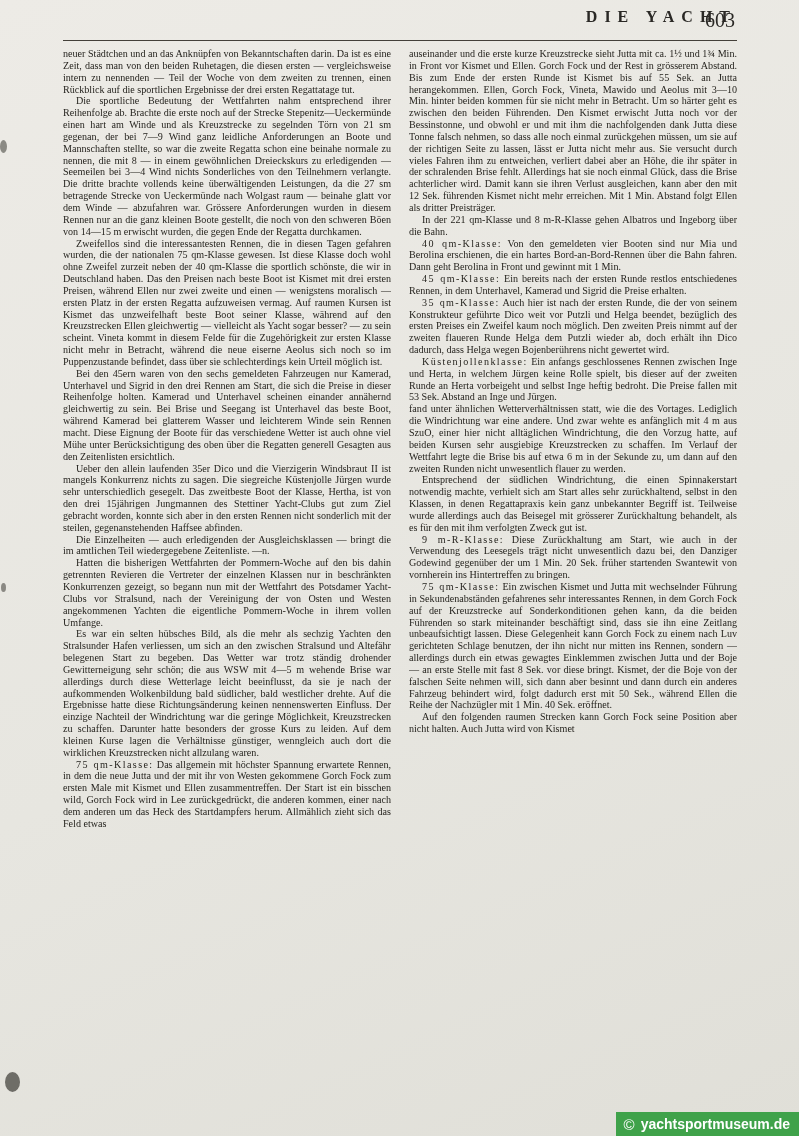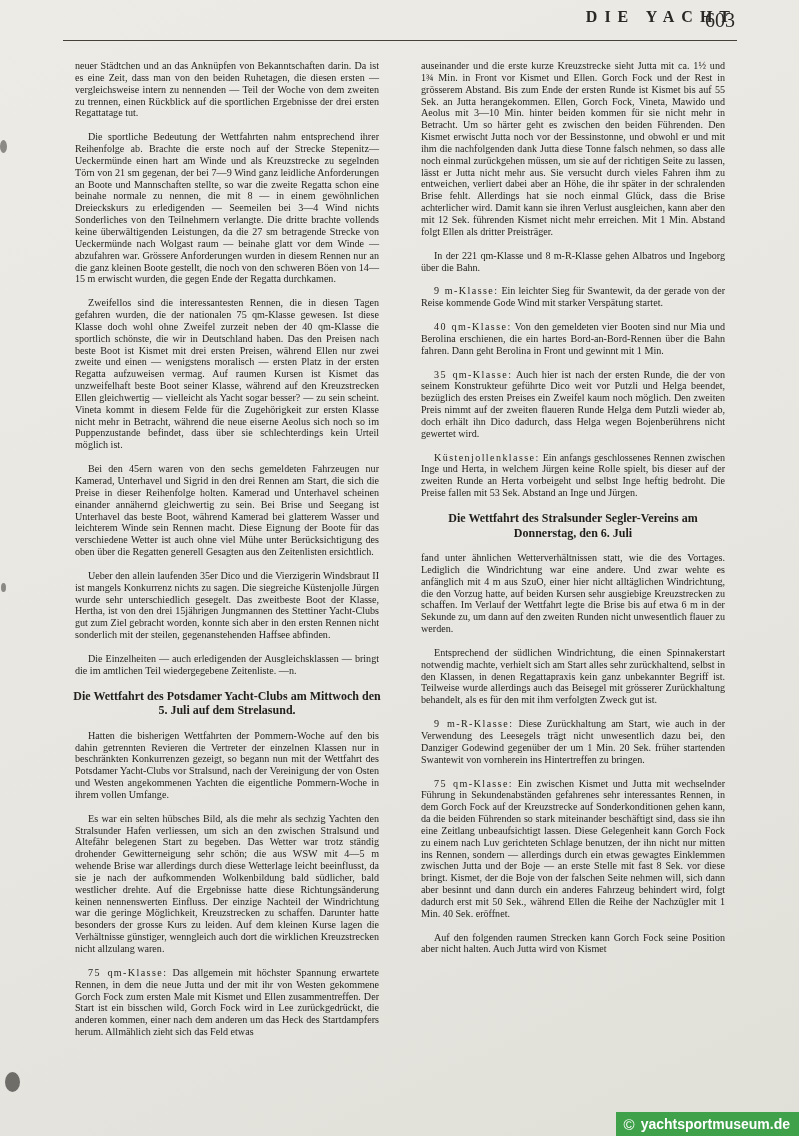--- a/index.html
+++ b/index.html
@@ -14,21 +14,21 @@
     color:#2a2825;
   }
   .page-number{position:absolute;right:2px;top:1px;font-size:20px;color:#2a2825;}
   .header-rule{position:absolute;top:40px;left:63px;width:674px;border-top:1.2px solid #44403a;}
   .columns{
     position:absolute;top:48px;left:63px;width:674px;height:1082px;
     display:flex;gap:18px;overflow:hidden;
   }
   .col{width:328px;overflow:hidden;}
   .col p{
-    margin:12px;font-size:10.1px;line-height:11.85px;text-align:justify;
+    margin:0;font-size:10.1px;line-height:11.85px;text-align:justify;
     color:#26241f;
   }
   .col p.indent{text-indent:13px;}
   .sperr{letter-spacing:1.4px;}
   h3.article-heading{
     font-size:12px;line-height:14.5px;text-align:center;font-weight:bold;
     margin:8px 10px 7px;color:#211f1b;
   }
   .watermark{
     position:absolute;right:0;bottom:0;height:24px;
@@ -52,33 +52,31 @@
 <div class="header-rule"></div>
 
 <div class="columns">
   <div class="col">
     <p>neuer Städtchen und an das Anknüpfen von Bekanntschaften darin. Da ist es eine Zeit, dass man von den beiden Ruhetagen, die diesen ersten — vergleichsweise intern zu nennenden — Teil der Woche von dem zweiten zu trennen, einen Rückblick auf die sportlichen Ergebnisse der drei ersten Regattatage tut.</p>
     <p class="indent">Die sportliche Bedeutung der Wettfahrten nahm entsprechend ihrer Reihenfolge ab. Brachte die erste noch auf der Strecke Stepenitz—Ueckermünde einen hart am Winde und als Kreuzstrecke zu segelnden Törn von 21 sm gegenan, der bei 7—9 Wind ganz leidliche Anforderungen an Boote und Mannschaften stellte, so war die zweite Regatta schon eine beinahe normale zu nennen, die mit 8 — in einem gewöhnlichen Dreieckskurs zu erledigenden — Seemeilen bei 3—4 Wind nichts Sonderliches von den Teilnehmern verlangte. Die dritte brachte vollends keine überwältigenden Leistungen, da die 27 sm betragende Strecke von Ueckermünde nach Wolgast raum — beinahe glatt vor dem Winde — abzufahren war. Grössere Anforderungen wurden in diesem Rennen nur an die ganz kleinen Boote gestellt, die noch von den schweren Böen von 14—15 m erwischt wurden, die gegen Ende der Regatta durchkamen.</p>
     <p class="indent">Zweifellos sind die interessantesten Rennen, die in diesen Tagen gefahren wurden, die der nationalen 75 qm-Klasse gewesen. Ist diese Klasse doch wohl ohne Zweifel zurzeit neben der 40 qm-Klasse die sportlich schönste, die wir in Deutschland haben. Das den Preisen nach beste Boot ist Kismet mit drei ersten Preisen, während Ellen nur zwei zweite und einen — wenigstens moralisch — ersten Platz in der ersten Regatta aufzuweisen vermag. Auf raumen Kursen ist Kismet das unzweifelhaft beste Boot seiner Klasse, während auf den Kreuzstrecken Ellen gleichwertig — vielleicht als Yacht sogar besser? — zu sein scheint. Vineta kommt in diesem Felde für die Zugehörigkeit zur ersten Klasse nicht mehr in Betracht, während die neue eiserne Aeolus sich noch so im Puppenzustande befindet, dass über sie schlechterdings kein Urteil möglich ist.</p>
     <p class="indent">Bei den 45ern waren von den sechs gemeldeten Fahrzeugen nur Kamerad, Unterhavel und Sigrid in den drei Rennen am Start, die sich die Preise in dieser Reihenfolge holten. Kamerad und Unterhavel scheinen einander annähernd gleichwertig zu sein. Bei Brise und Seegang ist Unterhavel das beste Boot, während Kamerad bei glatterem Wasser und leichterem Winde sein Rennen macht. Diese Eignung der Boote für das verschiedene Wetter ist auch ohne viel Mühe unter Berücksichtigung des oben über die Regatten generell Gesagten aus den Zeitenlisten ersichtlich.</p>
     <p class="indent">Ueber den allein laufenden 35er Dico und die Vierzigerin Windsbraut II ist mangels Konkurrenz nichts zu sagen. Die siegreiche Küstenjolle Jürgen wurde sehr unterschiedlich gesegelt. Das zweitbeste Boot der Klasse, Hertha, ist von den drei 15jährigen Jungmannen des Stettiner Yacht-Clubs gut zum Ziel gebracht worden, konnte sich aber in den ersten Rennen nicht sonderlich mit der steilen, gegenanstehenden Haffsee abfinden.</p>
     <p class="indent">Die Einzelheiten — auch erledigenden der Ausgleichsklassen — bringt die im amtlichen Teil wiedergegebene Zeitenliste. —n.</p>
-    <h3 class="article-heading">Die Wettfahrt des Potsdamer Yacht-Clubs am Mittwoch den 5. Juli auf dem Strelasund.</h3>
     <p class="indent">Hatten die bisherigen Wettfahrten der Pommern-Woche auf den bis dahin getrennten Revieren die Vertreter der einzelnen Klassen nur in beschränkten Konkurrenzen gezeigt, so begann nun mit der Wettfahrt des Potsdamer Yacht-Clubs vor Stralsund, nach der Vereinigung der von Osten und Westen angekommenen Yachten die eigentliche Pommern-Woche in ihrem vollen Umfange.</p>
     <p class="indent">Es war ein selten hübsches Bild, als die mehr als sechzig Yachten den Stralsunder Hafen verliessen, um sich an den zwischen Stralsund und Altefähr belegenen Start zu begeben. Das Wetter war trotz ständig drohender Gewitterneigung sehr schön; die aus WSW mit 4—5 m wehende Brise war allerdings durch diese Wetterlage leicht beeinflusst, da sie je nach der aufkommenden Wolkenbildung bald südlicher, bald westlicher drehte. Auf die Ergebnisse hatte diese Richtungsänderung keinen nennenswerten Einfluss. Der einzige Nachteil der Windrichtung war die geringe Möglichkeit, Kreuzstrecken zu schaffen. Darunter hatte besonders der grosse Kurs zu leiden. Auf dem kleinen Kurse lagen die Verhältnisse günstiger, wenngleich auch dort die wirklichen Kreuzstrecken nicht allzulang waren.</p>
     <p class="indent"><span class="sperr">75 qm-Klasse:</span><span> Das allgemein mit höchster Spannung erwartete Rennen, in dem die neue Jutta und der mit ihr von Westen gekommene Gorch Fock zum ersten Male mit Kismet und Ellen zusammentreffen. Der Start ist ein bisschen wild, Gorch Fock wird in Lee zurückgedrückt, die anderen kommen, einer nach dem anderen um das Heck des Startdampfers herum. Allmählich zieht sich das Feld etwas</span></p>
   </div>
   <div class="col">
     <p>auseinander und die erste kurze Kreuzstrecke sieht Jutta mit ca. 1½ und 1¾ Min. in Front vor Kismet und Ellen. Gorch Fock und der Rest in grösserem Abstand. Bis zum Ende der ersten Runde ist Kismet bis auf 55 Sek. an Jutta herangekommen. Ellen, Gorch Fock, Vineta, Mawido und Aeolus mit 3—10 Min. hinter beiden kommen für sie nicht mehr in Betracht. Um so härter geht es zwischen den beiden Führenden. Den Kismet erwischt Jutta noch vor der Bessinstonne, und obwohl er und mit ihm die nachfolgenden dank Jutta diese Tonne falsch nehmen, so dass alle noch einmal zurückgehen müssen, um sie auf der richtigen Seite zu lassen, lässt er Jutta nicht mehr aus. Sie versucht durch vieles Fahren ihm zu entweichen, verliert dabei aber an Höhe, die ihr später in der schralenden Brise fehlt. Allerdings hat sie noch einmal Glück, dass die Brise achterlicher wird. Damit kann sie ihren Verlust ausgleichen, kann aber den mit 12 Sek. führenden Kismet nicht mehr erreichen. Mit 1 Min. Abstand folgt Ellen als dritter Preisträger.</p>
     <p class="indent">In der 221 qm-Klasse und 8 m-R-Klasse gehen Albatros und Ingeborg über die Bahn.</p>
-    <p class="indent"><span class="sperr">9 m-Klasse:</span><span> Ein leichter Sieg für Swantewit, da der gerade von der Reise kommende Gode Wind mit starker Verspätung startet.</span></p>
     <p class="indent"><span class="sperr">40 qm-Klasse:</span><span> Von den gemeldeten vier Booten sind nur Mia und Berolina erschienen, die ein hartes Bord-an-Bord-Rennen über die Bahn fahren. Dann geht Berolina in Front und gewinnt mit 1 Min.</span></p>
+    <p class="indent"><span class="sperr">45 qm-Klasse:</span><span> Ein bereits nach der ersten Runde restlos entschiedenes Rennen, in dem Unterhavel, Kamerad und Sigrid die Preise erhalten.</span></p>
     <p class="indent"><span class="sperr">35 qm-Klasse:</span><span> Auch hier ist nach der ersten Runde, die der von seinem Konstrukteur geführte Dico weit vor Putzli und Helga beendet, bezüglich des ersten Preises ein Zweifel kaum noch möglich. Den zweiten Preis nimmt auf der zweiten flaueren Runde Helga dem Putzli wieder ab, doch erhält ihn Dico dadurch, dass Helga wegen Bojenberührens nicht gewertet wird.</span></p>
     <p class="indent"><span class="sperr">Küstenjollenklasse:</span><span> Ein anfangs geschlossenes Rennen zwischen Inge und Herta, in welchem Jürgen keine Rolle spielt, bis dieser auf der zweiten Runde an Herta vorbeigeht und selbst Inge heftig bedroht. Die Preise fallen mit 53 Sek. Abstand an Inge und Jürgen.</span></p>
-    <h3 class="article-heading">Die Wettfahrt des Stralsunder Segler-Vereins am Donnerstag, den 6. Juli</h3>
     <p>fand unter ähnlichen Wetterverhältnissen statt, wie die des Vortages. Lediglich die Windrichtung war eine andere. Und zwar wehte es anfänglich mit 4 m aus SzuO, einer hier nicht alltäglichen Windrichtung, die den Vorzug hatte, auf beiden Kursen sehr ausgiebige Kreuzstrecken zu schaffen. Im Verlauf der Wettfahrt legte die Brise bis auf etwa 6 m in der Sekunde zu, um dann auf den zweiten Runden nicht unwesentlich flauer zu werden.</p>
     <p class="indent">Entsprechend der südlichen Windrichtung, die einen Spinnakerstart notwendig machte, verhielt sich am Start alles sehr zurückhaltend, selbst in den Klassen, in denen Regattapraxis kein ganz unbekannter Begriff ist. Teilweise wurde allerdings auch das Beisegel mit grösserer Zurückhaltung behandelt, als es für den mit ihm verfolgten Zweck gut ist.</p>
     <p class="indent"><span class="sperr">9 m-R-Klasse:</span><span> Diese Zurückhaltung am Start, wie auch in der Verwendung des Leesegels trägt nicht unwesentlich dazu bei, den Danziger Godewind gegenüber der um 1 Min. 20 Sek. früher startenden Swantewit von vornherein ins Hintertreffen zu bringen.</span></p>
     <p class="indent"><span class="sperr">75 qm-Klasse:</span><span> Ein zwischen Kismet und Jutta mit wechselnder Führung in Sekundenabständen gefahrenes sehr interessantes Rennen, in dem Gorch Fock auf der Kreuzstrecke auf Sonderkonditionen gehen kann, da die beiden Führenden so stark miteinander beschäftigt sind, dass sie ihn eine Zeitlang unbeaufsichtigt lassen. Diese Gelegenheit kann Gorch Fock zu einem nach Luv gerichteten Schlage benutzen, der ihn nicht nur mitten ins Rennen, sondern — allerdings durch ein etwas gewagtes Einklemmen zwischen Jutta und der Boje — an erste Stelle mit fast 8 Sek. vor diese bringt. Kismet, der die Boje von der falschen Seite nehmen will, sich dann aber besinnt und dann durch ein anderes Fahrzeug behindert wird, folgt dadurch erst mit 50 Sek., während Ellen die Reihe der Nachzügler mit 1 Min. 40 Sek. eröffnet.</span></p>
     <p class="indent">Auf den folgenden raumen Strecken kann Gorch Fock seine Position aber nicht halten. Auch Jutta wird von Kismet</p>
   </div>
 </div>
 
 <div class="scan-artifact artifact-1"></div>
 <div class="scan-artifact artifact-2"></div>

